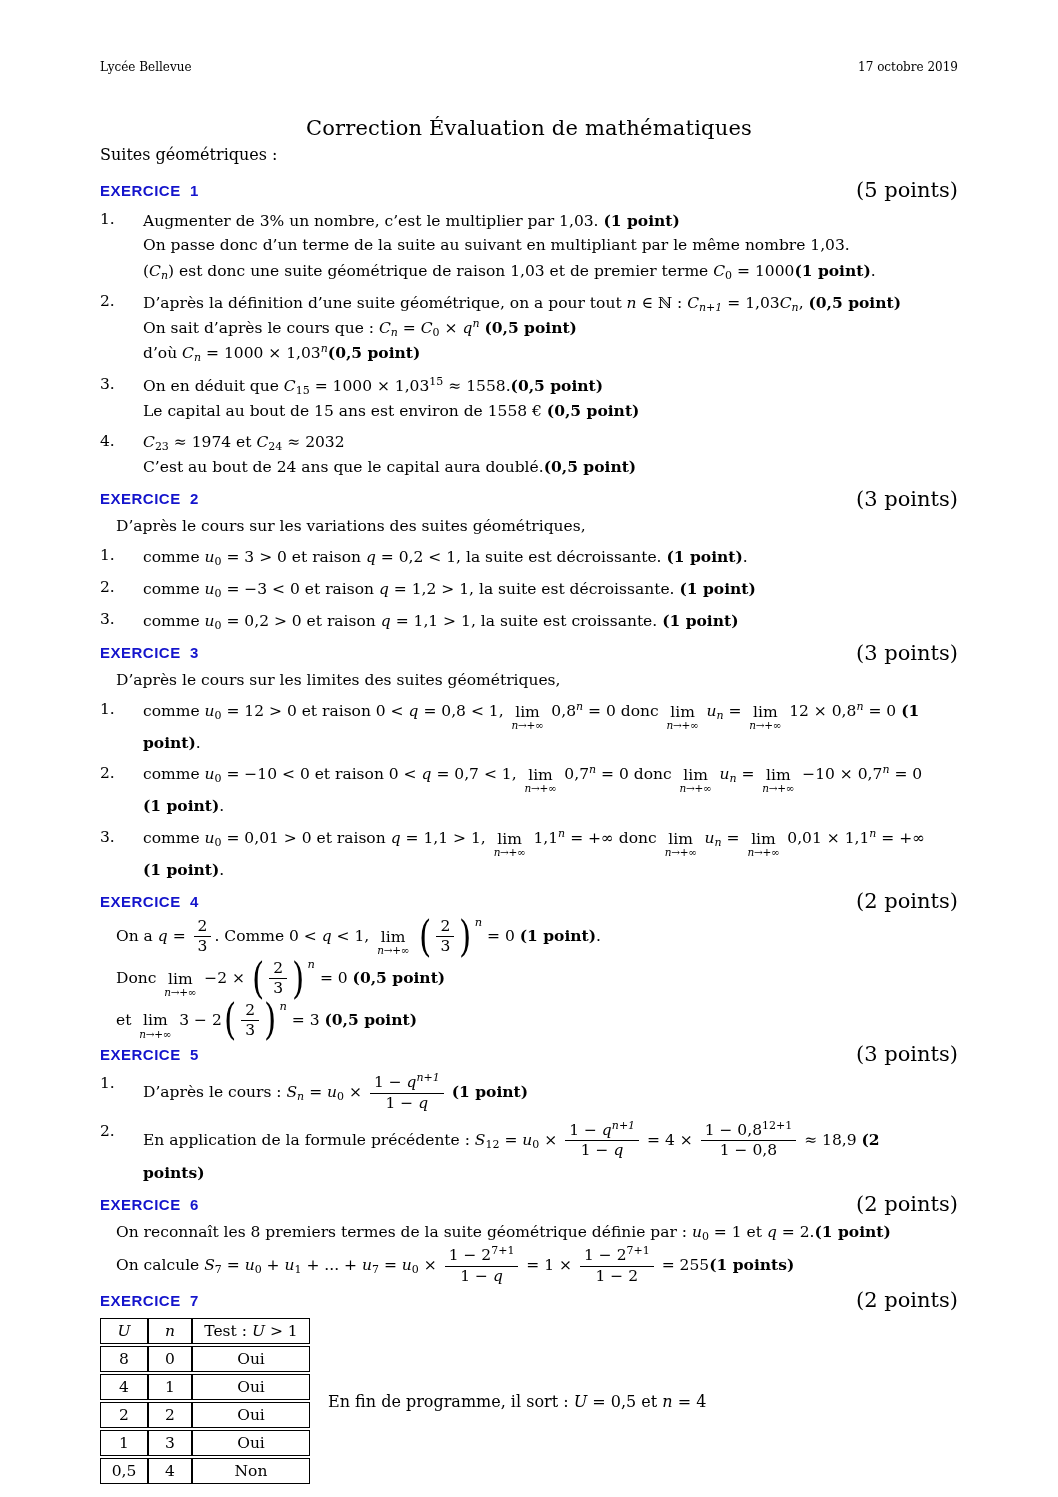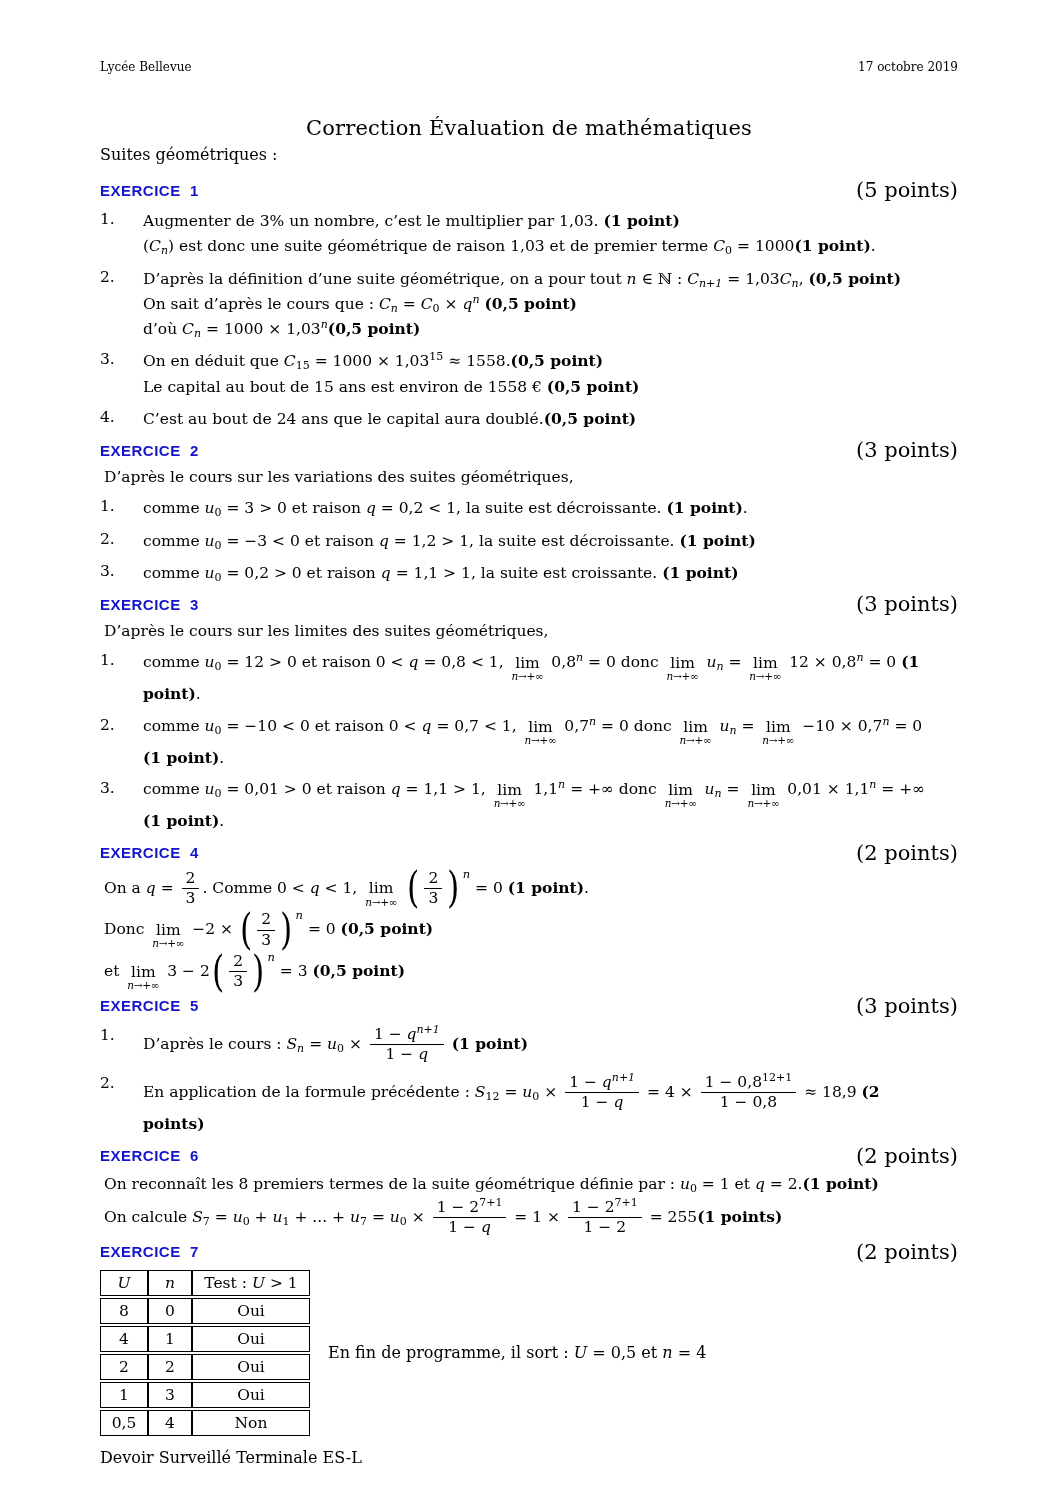--- a/index.html
+++ b/index.html
@@ -14,21 +14,21 @@
   .doc-header{display:flex;justify-content:space-between;font-size:12px;margin-top:8px;}
   .doc-title{text-align:center;font-weight:normal;font-size:21px;margin:42px 0 5px 0;letter-spacing:0.2px;}
   .doc-subtitle{text-align:left;font-size:16px;margin-bottom:14px;}
   .ex-head{display:flex;justify-content:space-between;align-items:center;margin-bottom:4px;}
   .ex-title{
     font-family:"Liberation Sans", sans-serif;
     font-weight:bold;font-size:15px;color:#1414CC;
     white-space:pre;letter-spacing:0.5px;
   }
   .ex-points{font-size:21px;}
-  .para{margin:2px 4px;line-height:1.5;}
+  .para{margin:2px 16px;line-height:1.5;}
   .oli{display:flex;margin:6px 0;}
   .oli-num{width:27px;flex:none;line-height:1.5;}
   .oli-body{flex:1;min-width:0;}
   .line{margin:1px 16px;line-height:1.5;}
   .b{font-weight:bold;}
   .mi{font-style:italic;}
   sub,sup{font-size:11px;line-height:0;}
   sub{vertical-align:-0.3em;}
   sup{vertical-align:0.55em;}
   .frac{display:inline-block;text-align:center;vertical-align:middle;margin:0 3px;line-height:1.25;}
@@ -62,20 +62,21 @@
   <div id="exercises">
       <section class="exercise">
         <div class="ex-head">
           <span class="ex-title">EXERCICE  1</span>
           <span class="ex-points">(5 points)</span>
         </div>
         <div class="oli">
           <span class="oli-num">1.</span>
           <div class="oli-body">
             <div class="line">Augmenter de 3% un nombre, c’est le multiplier par 1,03. <span class="b">(1 point)</span></div>
+            <div class="line">On passe donc d’un terme de la suite au suivant en multipliant par le même nombre 1,03.</div>
             <div class="line">(<span class="mi">C</span><sub class="mi">n</sub>) est donc une suite géométrique de raison 1,03 et de premier terme <span class="mi">C</span><sub>0</sub> = 1000<span class="b">(1 point)</span>.</div>
           </div>
         </div>
         <div class="oli">
           <span class="oli-num">2.</span>
           <div class="oli-body">
             <div class="line">D’après la définition d’une suite géométrique, on a pour tout <span class="mi">n</span> ∈ ℕ : <span class="mi">C</span><sub class="mi">n+1</sub> = 1,03<span class="mi">C</span><sub class="mi">n</sub>, <span class="b">(0,5 point)</span></div>
             <div class="line">On sait d’après le cours que : <span class="mi">C</span><sub class="mi">n</sub> = <span class="mi">C</span><sub>0</sub> × <span class="mi">q</span><sup class="mi">n</sup> <span class="b">(0,5 point)</span></div>
             <div class="line">d’où <span class="mi">C</span><sub class="mi">n</sub> = 1000 × 1,03<sup class="mi">n</sup><span class="b">(0,5 point)</span></div>
           </div>
@@ -83,20 +84,21 @@
         <div class="oli">
           <span class="oli-num">3.</span>
           <div class="oli-body">
             <div class="line">On en déduit que <span class="mi">C</span><sub>15</sub> = 1000 × 1,03<sup>15</sup> ≈ 1558.<span class="b">(0,5 point)</span></div>
             <div class="line">Le capital au bout de 15 ans est environ de 1558 € <span class="b">(0,5 point)</span></div>
           </div>
         </div>
         <div class="oli">
           <span class="oli-num">4.</span>
           <div class="oli-body">
+            <div class="line"><span class="mi">C</span><sub>23</sub> ≈ 1974 et <span class="mi">C</span><sub>24</sub> ≈ 2032</div>
             <div class="line">C’est au bout de 24 ans que le capital aura doublé.<span class="b">(0,5 point)</span></div>
           </div>
         </div>
       </section>
       <section class="exercise">
         <div class="ex-head">
           <span class="ex-title">EXERCICE  2</span>
           <span class="ex-points">(3 points)</span>
         </div>
         <div class="para">D’après le cours sur les variations des suites géométriques,</div>

